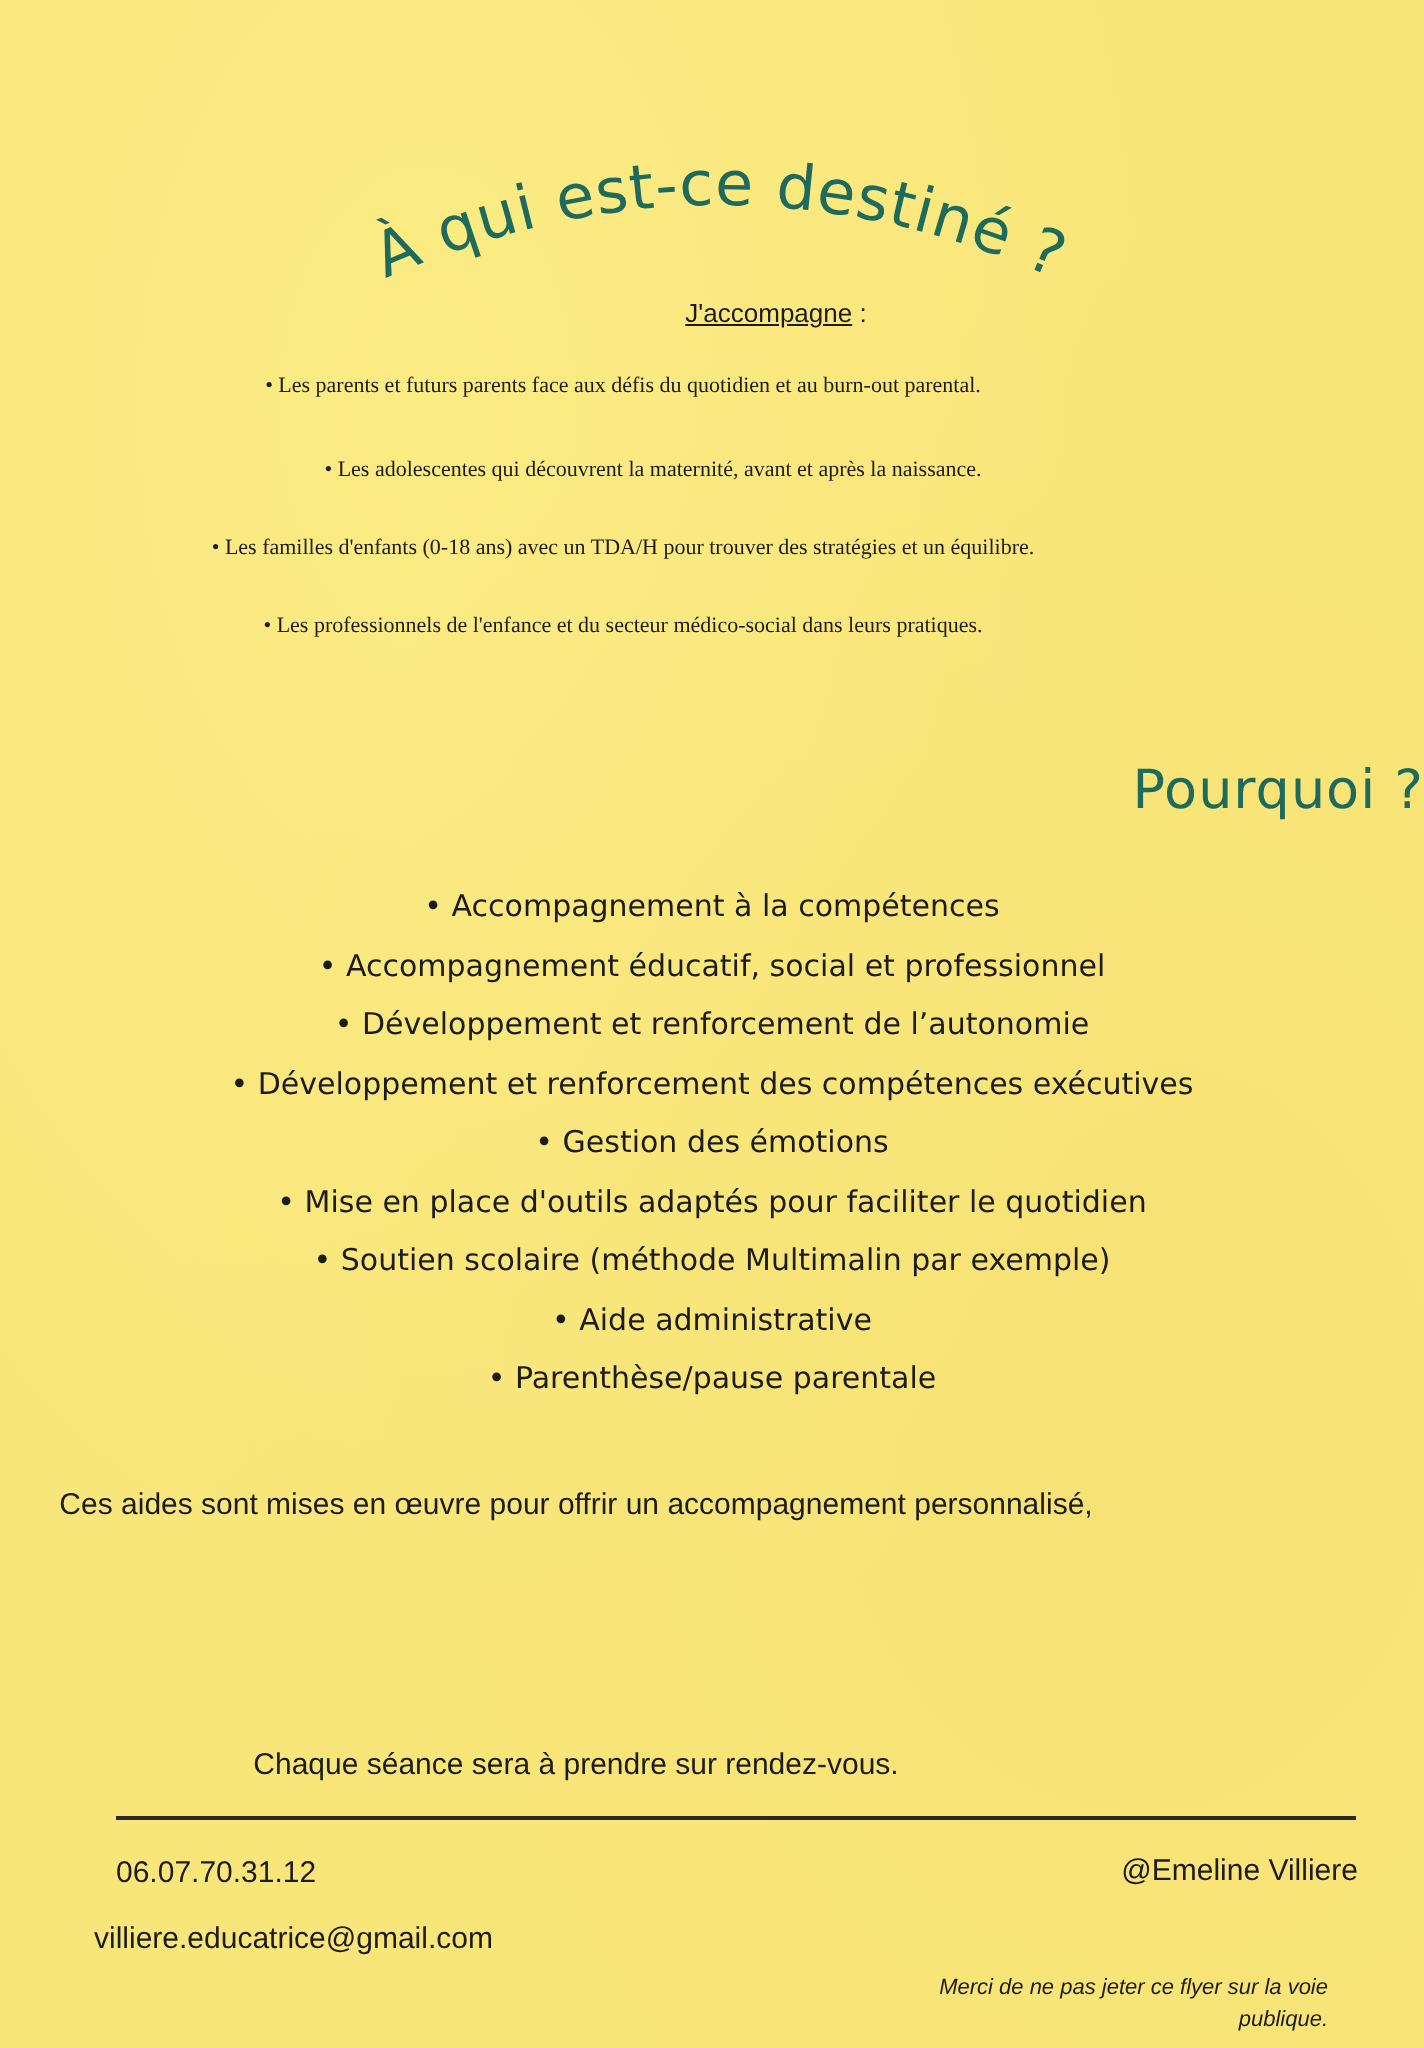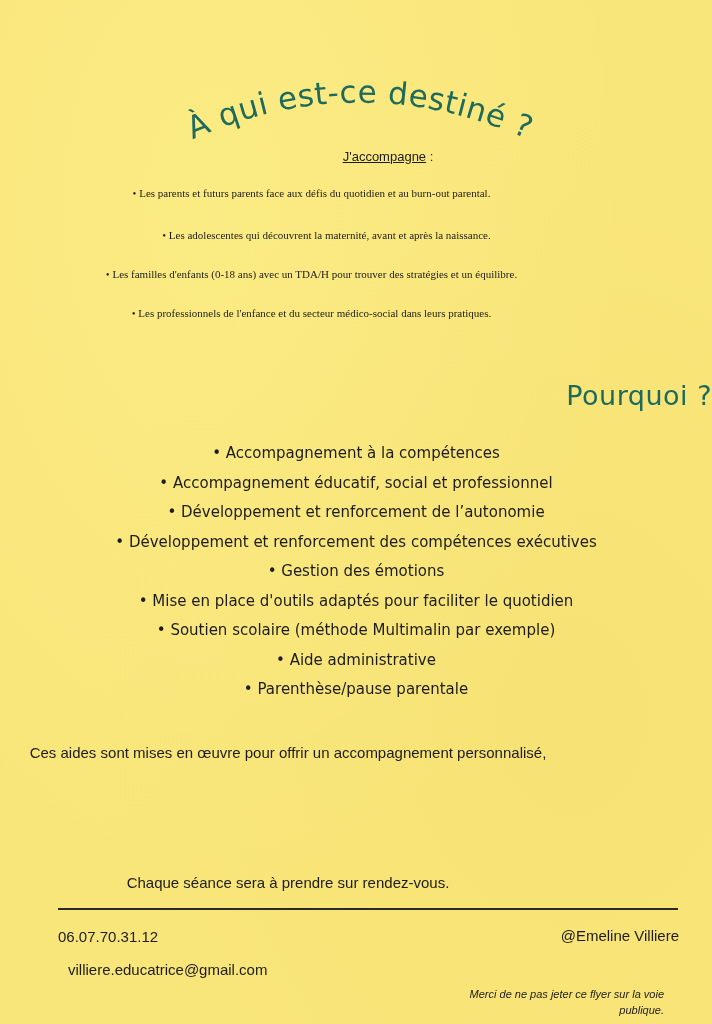--- a/index.html
+++ b/index.html
@@ -156,21 +156,21 @@
 
   <div class="para" style="top:742px;">
     <div>Ces aides sont mises en œuvre pour offrir un accompagnement personnalisé,</div>
   </div>
 
   <div class="para" style="top:826px;margin-top:46px;">Chaque séance sera à prendre sur rendez-vous.</div>
 
   <div class="rule"></div>
 
   <div class="contact" style="left:58px; top:928px;">06.07.70.31.12</div>
-  <div class="contact" style="left:68px; top:961px;">villiere.educatrice@gmail.com</div>
+  <div class="contact" style="left:47px; top:961px;">villiere.educatrice@gmail.com</div>
 
   <div class="fb">
     <div>@Emeline Villiere</div>
   </div>
 
   <div class="notice">
     <div>Merci de ne pas jeter ce flyer sur la voie</div>
     <div>publique.</div>
   </div>
 

